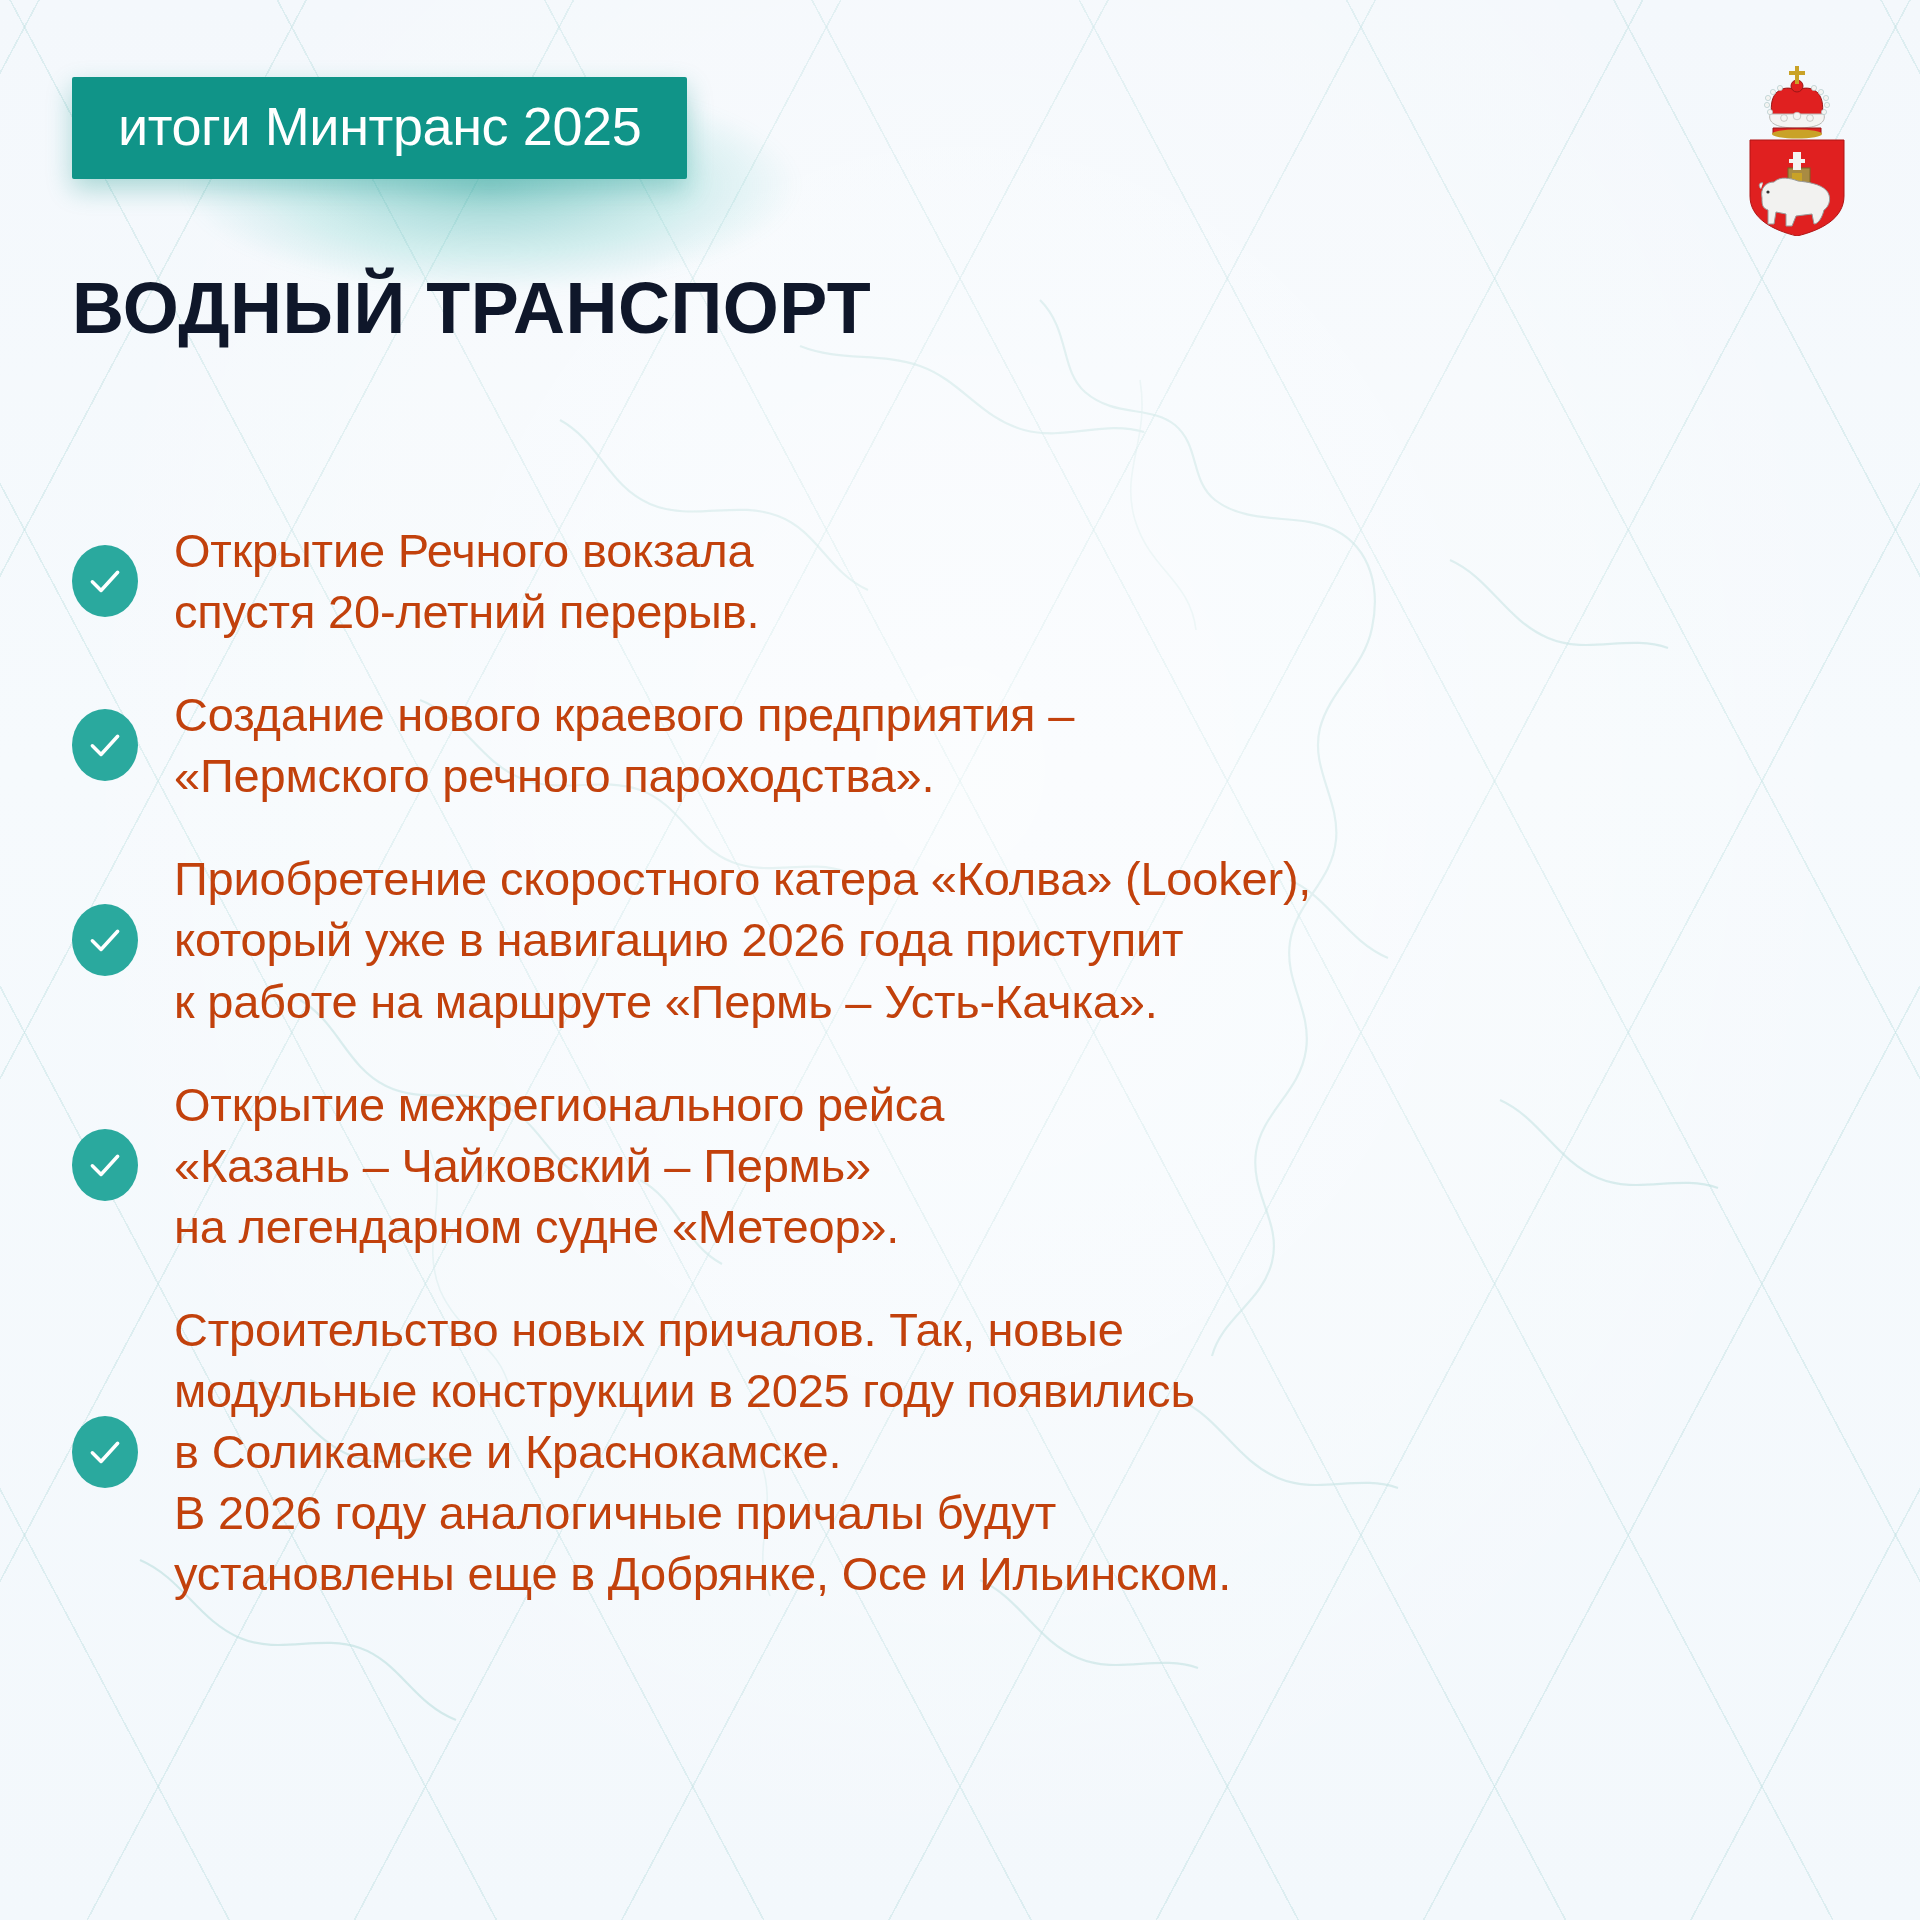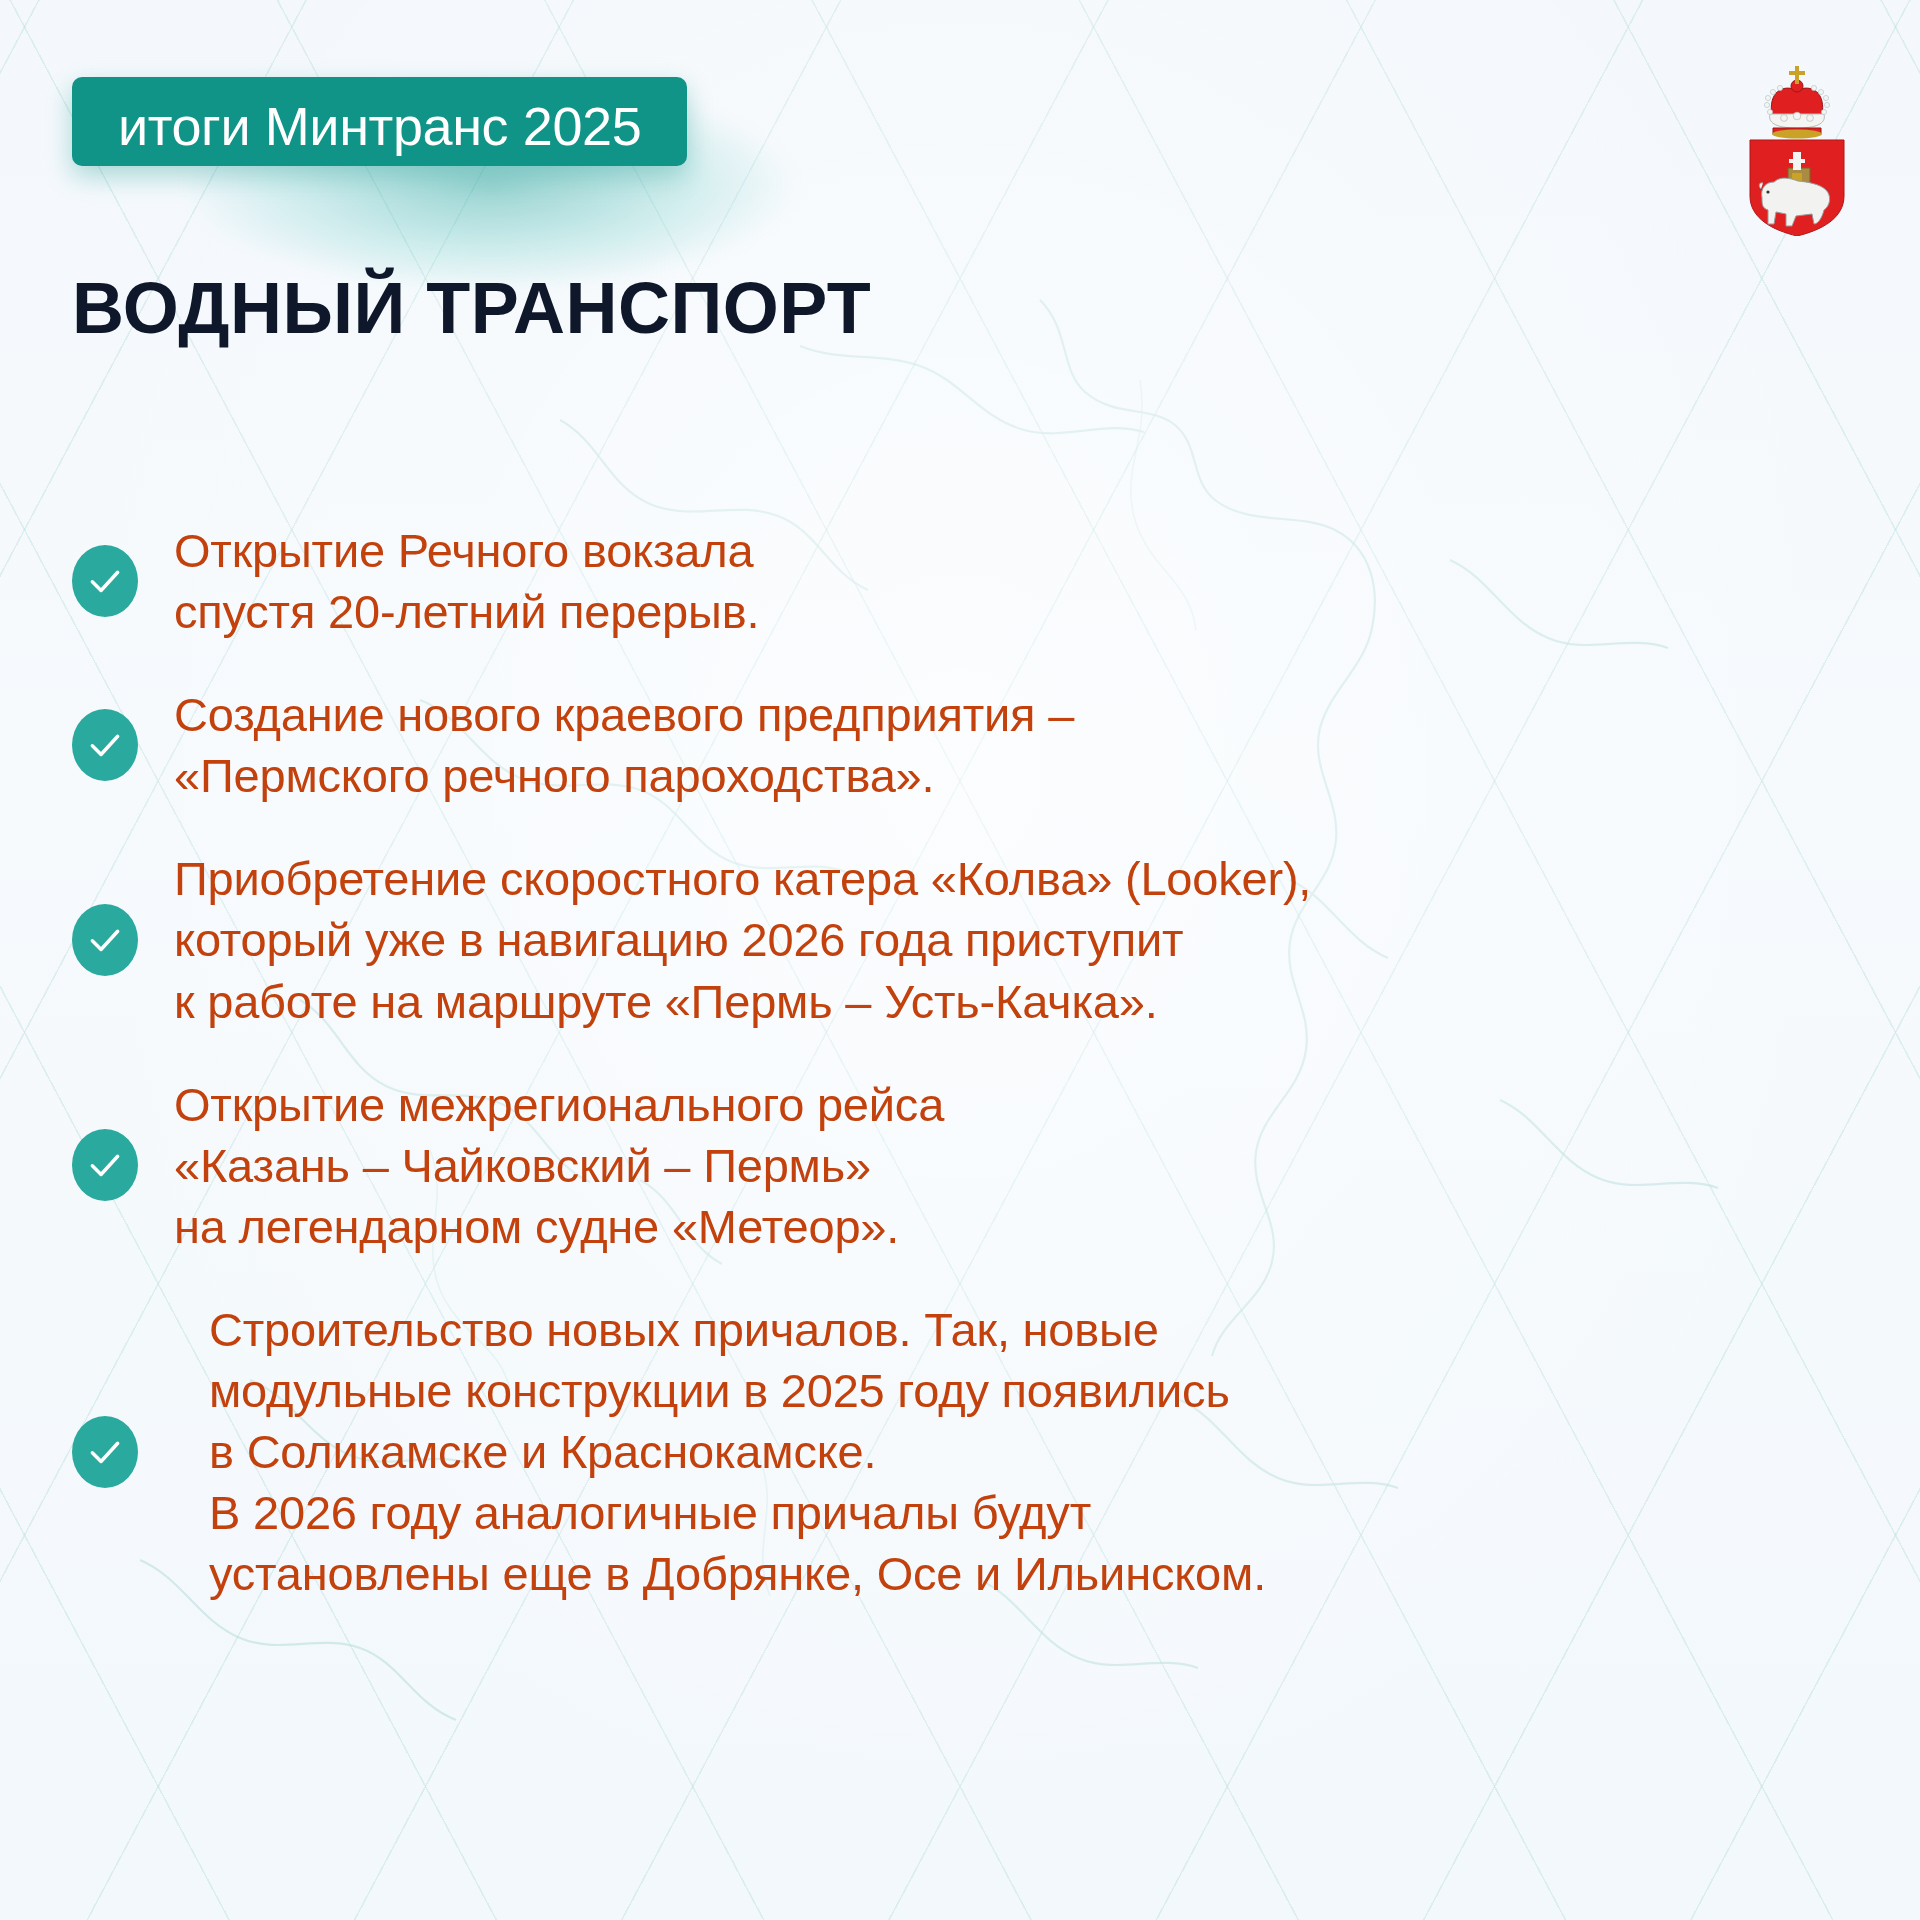--- a/index.html
+++ b/index.html
@@ -46,22 +46,22 @@
     pointer-events:none;
   }
 
   
   .page{ position:absolute; inset:0; z-index:10; }
 
   .badge{
     position:absolute;
     left:72px; top:77px;
     background:#109488;
-    border-radius:10px;
-    padding:22px 46px 13px 46px;
+    border-radius:2px;
+    padding:22px 46px 26px 46px;
     box-shadow:0 10px 26px rgba(16,148,136,.33);
   }
   .badge-text{
     color:#ffffff;
     font-size:54px;
     font-weight:400;
     letter-spacing:-.4px;
     line-height:1;
     white-space:nowrap;
   }
@@ -88,21 +88,21 @@
   .list{
     position:absolute;
     left:72px; top:520px;
     width:1790px;
   }
   .item{
     display:flex;
     align-items:center;
     margin-bottom:42px;
   }
-  .item:last-child{ margin-bottom:12px;gap:35px; }
+  .item:last-child{ margin-bottom:12px; }
   .check{
     flex:0 0 auto;
     width:66px; height:72px;
     border-radius:50%;
     background:#2aa99e;
     margin-right:36px;
     display:flex; align-items:center; justify-content:center;
   }
   .check svg{ width:38px; height:38px; display:block; }
   .item-text{

